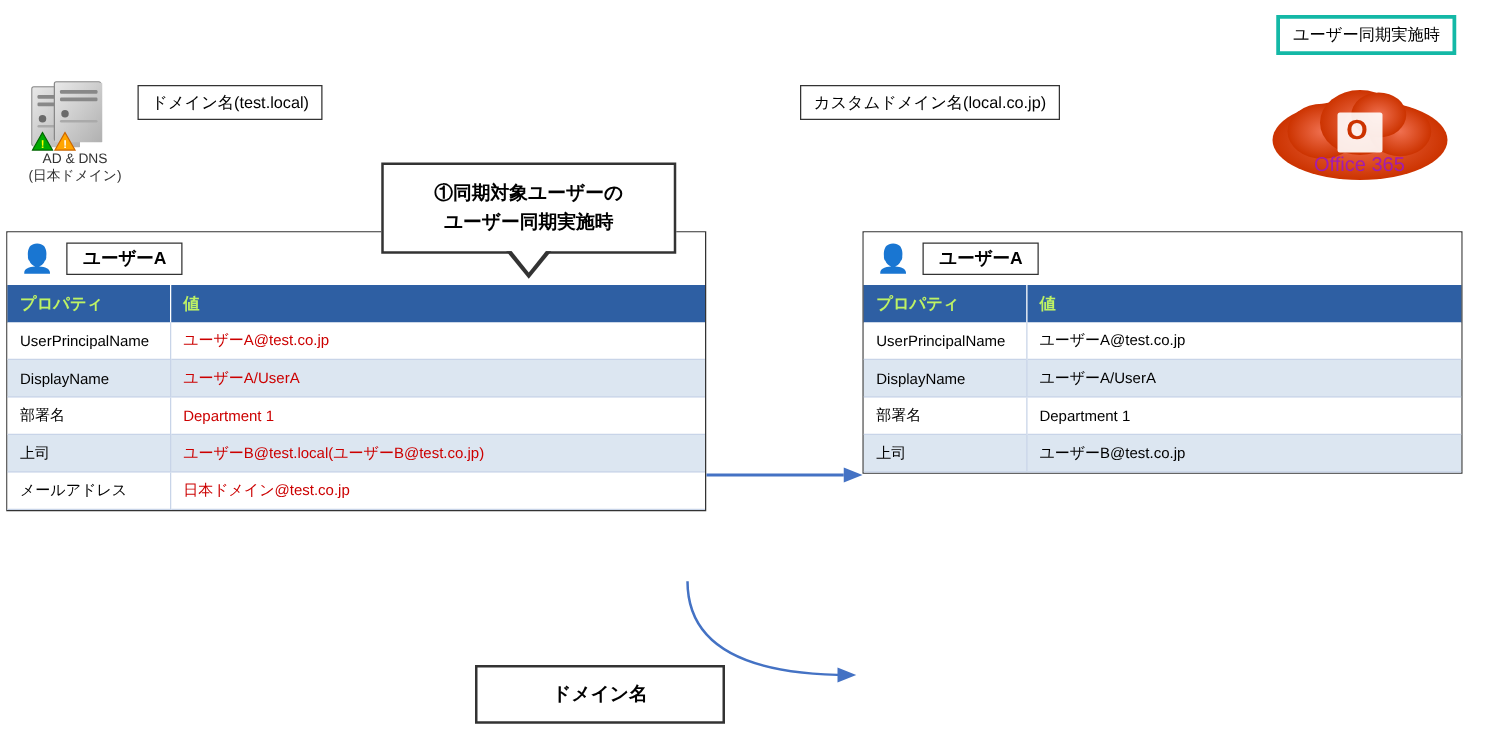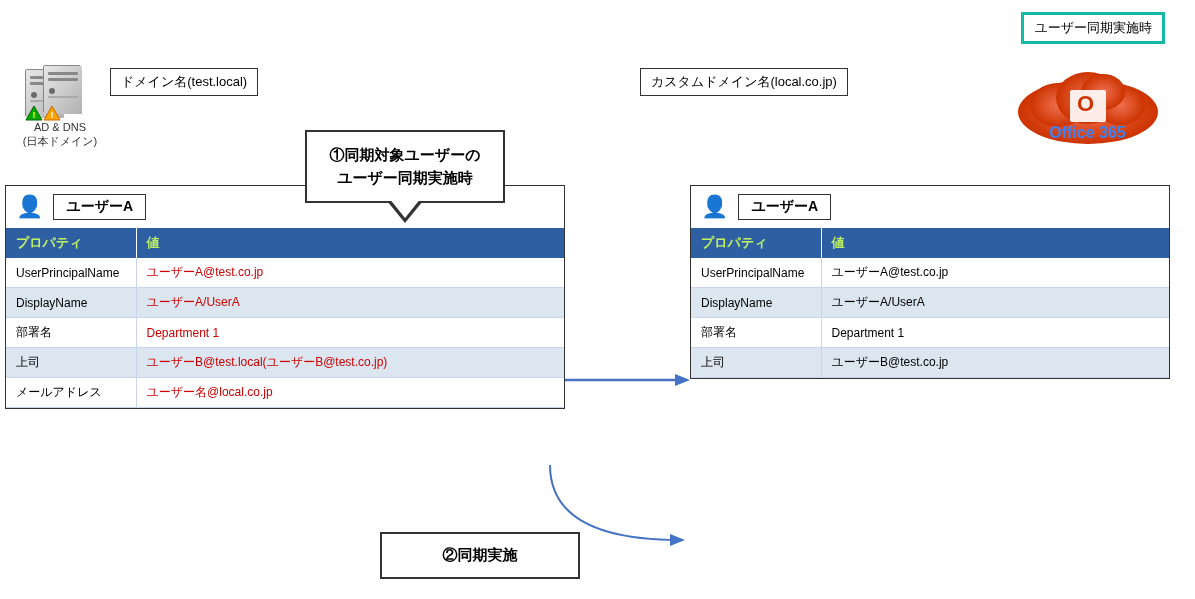--- a/index.html
+++ b/index.html
@@ -97,32 +97,32 @@
     .cloud-svg {
       width: 160px;
       height: 100px;
     }
     .office365-text {
       position: absolute;
       bottom: 8px;
       left: 50%;
       transform: translateX(-50%);
       font-size: 16px;
-      font-weight: bold;
-      color: #3b82f6;
+      font-weight: normal;
+      color: #a21caf;
       white-space: nowrap;
       margin-top: 24px;
     }
 
     
     .speech-bubble {
       position: absolute;
       top: 130px;
       left: 305px;
-      width: 200px;
+      width: 236px;
       background: #fff;
       border: 2px solid #333;
       padding: 12px 15px;
       text-align: center;
       font-size: 15px;
       font-weight: bold;
       line-height: 1.5;
       z-index: 10;
     }
     .speech-bubble::after {
@@ -377,21 +377,21 @@
         <tr>
           <td>部署名</td>
           <td class="red-text">Department 1</td>
         </tr>
         <tr>
           <td>上司</td>
           <td class="red-text">ユーザーB@test.local(ユーザーB@test.co.jp)</td>
         </tr>
         <tr>
           <td>メールアドレス</td>
-          <td class="red-text">ユーザー名@local.co.jp</td>
+          <td class="red-text">日本ドメイン@test.co.jp</td>
         </tr>
       </tbody>
   </table>
 </div>
 
 <div class="right-panel">
   <div class="user-header">
     <span class="user-icon">👤</span>
     <div class="user-label-box">ユーザーA</div>
   </div>
@@ -423,20 +423,20 @@
   </table>
 </div>
 
 <div class="arrow-right">
   <svg viewBox="0 0 130 20" xmlns="http://www.w3.org/2000/svg">
     <line x1="0" y1="10" x2="110" y2="10" stroke="#4472c4" stroke-width="2.5"></line>
     <polygon points="110,4 125,10 110,16" fill="#4472c4"></polygon>
   </svg>
 </div>
 
-<div class="step2-bubble">②同期実施</div>
+<div class="step2-bubble">ドメイン名</div>
 
 <div class="sync-line">
   <svg viewBox="0 0 155 90" xmlns="http://www.w3.org/2000/svg">
     <path d="M 10 5 Q 10 80 140 80" stroke="#4472c4" stroke-width="2" fill="none"></path>
     <polygon points="130,74 145,80 130,86" fill="#4472c4"></polygon>
   </svg>
 </div>
 
 </body></html>

